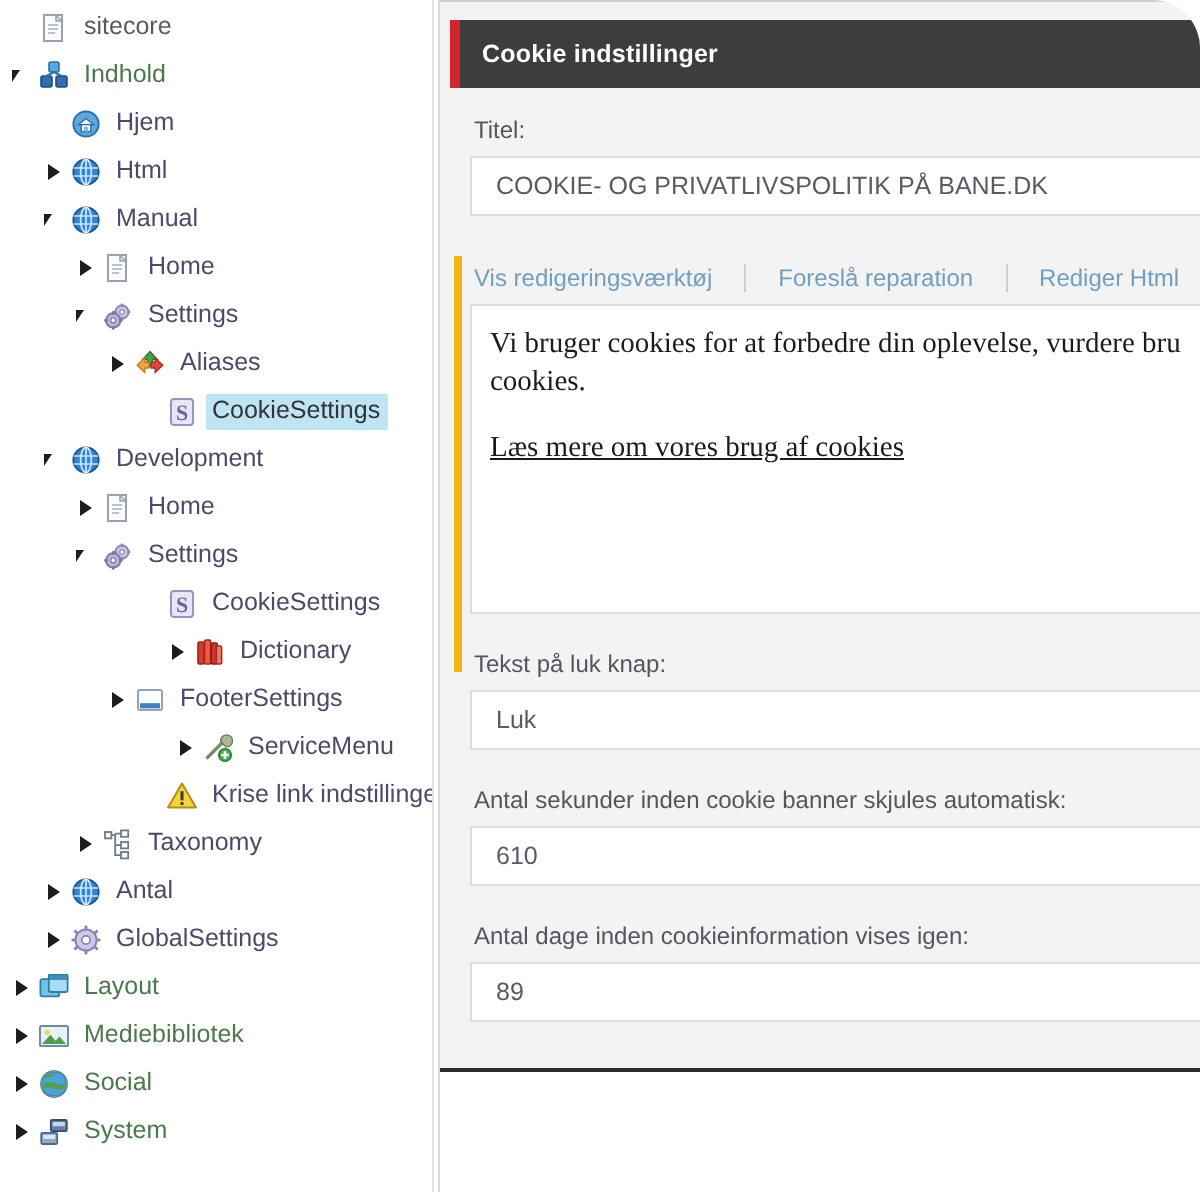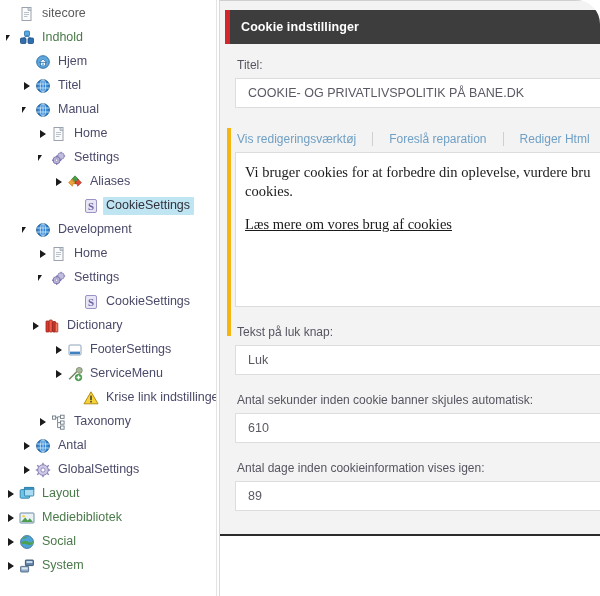--- a/index.html
+++ b/index.html
@@ -258,21 +258,21 @@
         </div>
         <div class="tree-row" style="padding-left: 20px;">
           <span class="exp closed"></span>
           <span class="tico">
             <svg viewBox="0 0 16 16" xmlns="http://www.w3.org/2000/svg">
               <circle cx="8" cy="8" r="6.3" fill="#2f86d4" stroke="#1c568e" stroke-width="1"></circle>
               <ellipse cx="8" cy="8" rx="2.7" ry="6.3" fill="none" stroke="#cfe6f8" stroke-width=".85"></ellipse>
               <path d="M1.9 6 H14.1 M1.9 10 H14.1 M8 1.7 V14.3" stroke="#cfe6f8" stroke-width=".85"></path>
             </svg>
           </span>
-          <span class="lbl">Titel</span>
+          <span class="lbl">Html</span>
         </div>
         <div class="tree-row" style="padding-left: 20px;">
           <span class="exp open"></span>
           <span class="tico">
             <svg viewBox="0 0 16 16" xmlns="http://www.w3.org/2000/svg">
               <circle cx="8" cy="8" r="6.3" fill="#2f86d4" stroke="#1c568e" stroke-width="1"></circle>
               <ellipse cx="8" cy="8" rx="2.7" ry="6.3" fill="none" stroke="#cfe6f8" stroke-width=".85"></ellipse>
               <path d="M1.9 6 H14.1 M1.9 10 H14.1 M8 1.7 V14.3" stroke="#cfe6f8" stroke-width=".85"></path>
             </svg>
           </span>
@@ -387,21 +387,21 @@
         <div class="tree-row" style="padding-left: 68px;">
           <span class="exp none"></span>
           <span class="tico">
             <svg viewBox="0 0 16 16" xmlns="http://www.w3.org/2000/svg">
               <rect x="2.5" y="1.5" width="11" height="13" rx="1.5" fill="#e8e6f5" stroke="#9a94c4" stroke-width="1"></rect>
               <text x="8" y="12" font-family="Liberation Serif, serif" font-size="11" font-weight="bold" fill="#6b64a3" text-anchor="middle">S</text>
             </svg>
           </span>
           <span class="lbl">CookieSettings</span>
         </div>
-        <div class="tree-row" style="padding-left: 29px;">
+        <div class="tree-row" style="padding-left: 52px; margin-left: 30px;">
           <span class="exp closed"></span>
           <span class="tico">
             <svg viewBox="0 0 16 16" xmlns="http://www.w3.org/2000/svg">
               <rect x="2" y="3" width="3" height="11" rx=".6" fill="#d93a2e" stroke="#9c241b" stroke-width=".8"></rect>
               <rect x="5.3" y="2" width="3" height="12" rx=".6" fill="#ee5a48" stroke="#a82c20" stroke-width=".8"></rect>
               <rect x="8.6" y="3.5" width="3" height="10.5" rx=".6" fill="#c8352b" stroke="#8e1f18" stroke-width=".8"></rect>
               <rect x="11.2" y="5" width="2.6" height="9" rx=".6" fill="#f07a68" stroke="#a82c20" stroke-width=".8"></rect>
             </svg>
           </span>
           <span class="lbl">Dictionary</span>
@@ -409,21 +409,21 @@
         <div class="tree-row" style="padding-left: 52px;">
           <span class="exp closed"></span>
           <span class="tico">
             <svg viewBox="0 0 16 16" xmlns="http://www.w3.org/2000/svg">
               <rect x="2" y="3" width="12" height="10" rx="1" fill="#ffffff" stroke="#8fa4b8" stroke-width="1"></rect>
               <rect x="3" y="9.6" width="10" height="2.6" fill="#3f82c4"></rect>
             </svg>
           </span>
           <span class="lbl">FooterSettings</span>
         </div>
-        <div class="tree-row" style="padding-left: 52px;">
+        <div class="tree-row" style="padding-left: 52px; margin-left: 34px;">
           <span class="exp closed"></span>
           <span class="tico">
             <svg viewBox="0 0 16 16" xmlns="http://www.w3.org/2000/svg">
               <path d="M3 12.5 L10 5.5 M3 12.5 L2.2 13.3" stroke="#7a8a6a" stroke-width="1.6" fill="none"></path>
               <path d="M9.3 4.8 a3 3 0 1 1 2.6 2.6 Z" fill="#a8b899" stroke="#6c7a5e" stroke-width=".7"></path>
               <circle cx="11.5" cy="11.5" r="3.2" fill="#49a94e" stroke="#2f7a33" stroke-width=".7"></circle>
               <path d="M11.5 9.6 V13.4 M9.6 11.5 H13.4" stroke="#ffffff" stroke-width="1.3"></path>
             </svg>
           </span>
           <span class="lbl">ServiceMenu</span>

